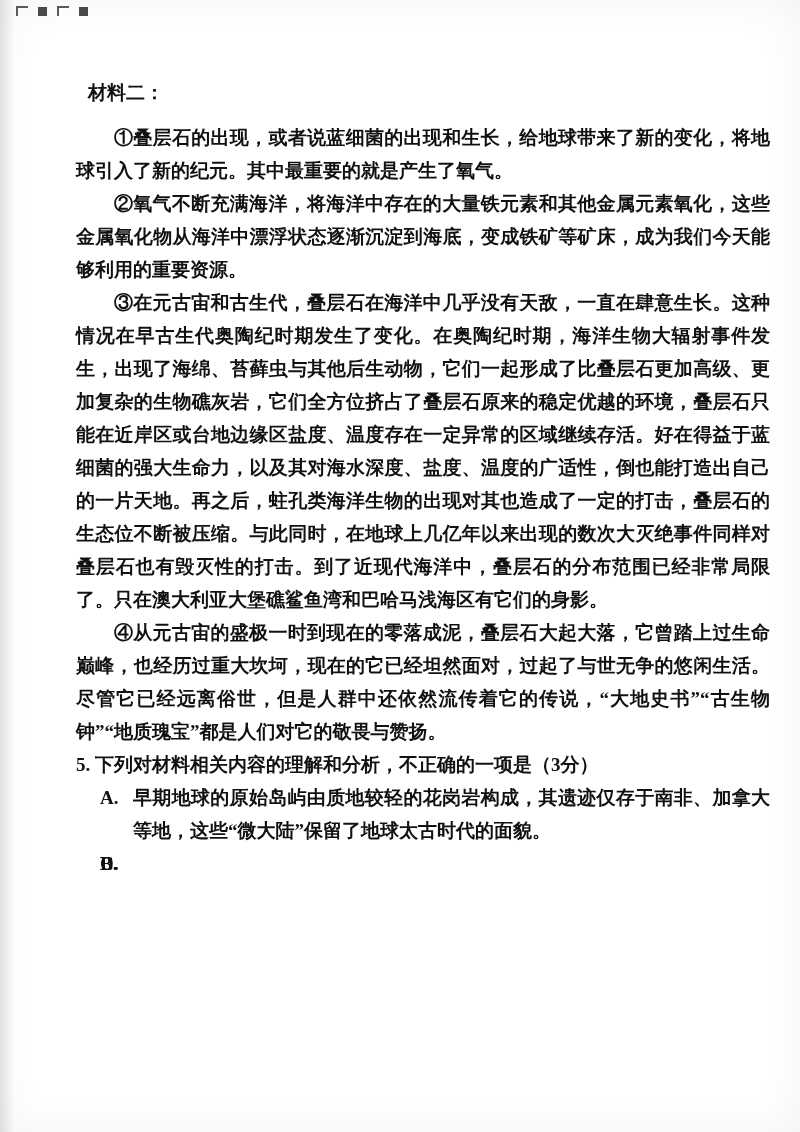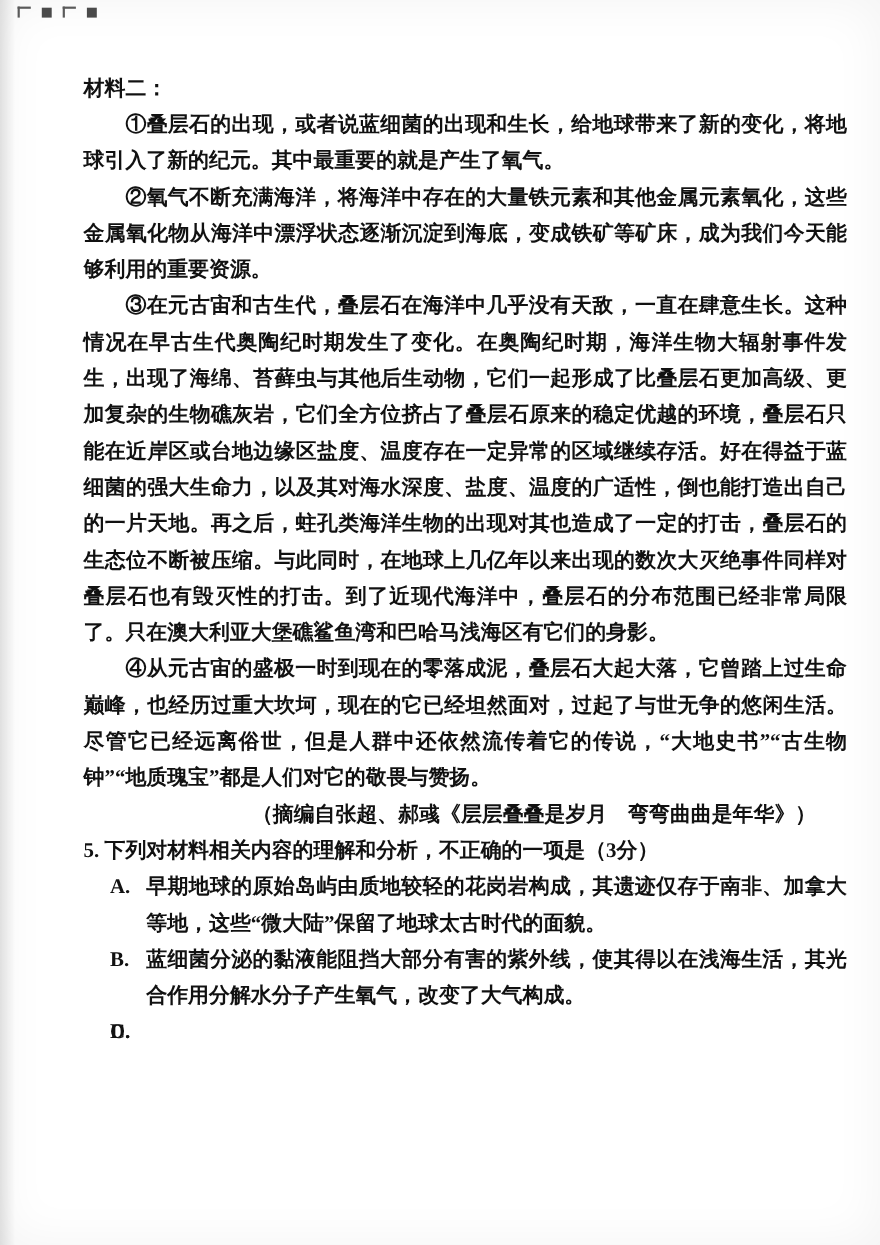--- a/index.html
+++ b/index.html
@@ -22,21 +22,21 @@
     background:linear-gradient(to right,rgba(0,0,0,0.10),rgba(0,0,0,0));
   }
   .reg-marks{position:absolute;top:4px;left:16px;height:14px;display:flex;align-items:center;gap:10px;}
   .reg-bracket{width:10px;height:8px;border-left:2px solid #333;border-top:2px solid #333;opacity:.8;}
   .reg-square{width:9px;height:9px;background:#2a2a2a;opacity:.85;}
   .content{
     position:absolute;top:64px;left:76px;right:30px;
     font-size:19px;line-height:33px;font-weight:600;
     text-align:justify;
   }
-  .section-label{margin:0;}
+  .section-label{margin:12px;}
   .para{margin:0;text-indent:2em;}
   .attribution{margin:0;text-align:right;padding-right:28px;text-indent:0;}
   .question-stem{margin:0;}
   .option{position:relative;padding-left:57px;margin:0;}
   .opt-label{position:absolute;left:24px;top:0;}
   .footer{
     position:absolute;left:0;right:0;top:1050px;height:26px;
     font-size:15px;font-weight:700;
   }
   .footer-text{
@@ -64,31 +64,29 @@
   </div>
 
   <div class="content">
     <p class="section-label">材料二：</p>
 
     <p class="para">①叠层石的出现，或者说蓝细菌的出现和生长，给地球带来了新的变化，将地球引入了新的纪元。其中最重要的就是产生了氧气。</p>
     <p class="para">②氧气不断充满海洋，将海洋中存在的大量铁元素和其他金属元素氧化，这些金属氧化物从海洋中漂浮状态逐渐沉淀到海底，变成铁矿等矿床，成为我们今天能够利用的重要资源。</p>
     <p class="para">③在元古宙和古生代，叠层石在海洋中几乎没有天敌，一直在肆意生长。这种情况在早古生代奥陶纪时期发生了变化。在奥陶纪时期，海洋生物大辐射事件发生，出现了海绵、苔藓虫与其他后生动物，它们一起形成了比叠层石更加高级、更加复杂的生物礁灰岩，它们全方位挤占了叠层石原来的稳定优越的环境，叠层石只能在近岸区或台地边缘区盐度、温度存在一定异常的区域继续存活。好在得益于蓝细菌的强大生命力，以及其对海水深度、盐度、温度的广适性，倒也能打造出自己的一片天地。再之后，蛀孔类海洋生物的出现对其也造成了一定的打击，叠层石的生态位不断被压缩。与此同时，在地球上几亿年以来出现的数次大灭绝事件同样对叠层石也有毁灭性的打击。到了近现代海洋中，叠层石的分布范围已经非常局限了。只在澳大利亚大堡礁鲨鱼湾和巴哈马浅海区有它们的身影。</p>
     <p class="para">④从元古宙的盛极一时到现在的零落成泥，叠层石大起大落，它曾踏上过生命巅峰，也经历过重大坎坷，现在的它已经坦然面对，过起了与世无争的悠闲生活。尽管它已经远离俗世，但是人群中还依然流传着它的传说，“大地史书”“古生物钟”“地质瑰宝”都是人们对它的敬畏与赞扬。</p>
 
-    <p class="attribution">（摘编自张超、郝彧《层层叠叠是岁月　弯弯曲曲是年华》）</p>
 
     <p class="question-stem">5. 下列对材料相关内容的理解和分析，不正确的一项是（3分）</p>
 
     <p class="option">
       <span class="opt-label">A.</span>
       <span>早期地球的原始岛屿由质地较轻的花岗岩构成，其遗迹仅存于南非、加拿大等地，这些“微大陆”保留了地球太古时代的面貌。</span>
     </p>
     <p class="option">
       <span class="opt-label">B.</span>
-      <span>蓝细菌分泌的黏液能阻挡大部分有害的紫外线，使其得以在浅海生活，其光合作用分解水分子产生氧气，改变了大气构成。</span>
     </p>
     <p class="option">
       <span class="opt-label">C.</span>
     </p>
     <p class="option">
       <span class="opt-label">D.</span>
     </p>
   </div>
 
 

